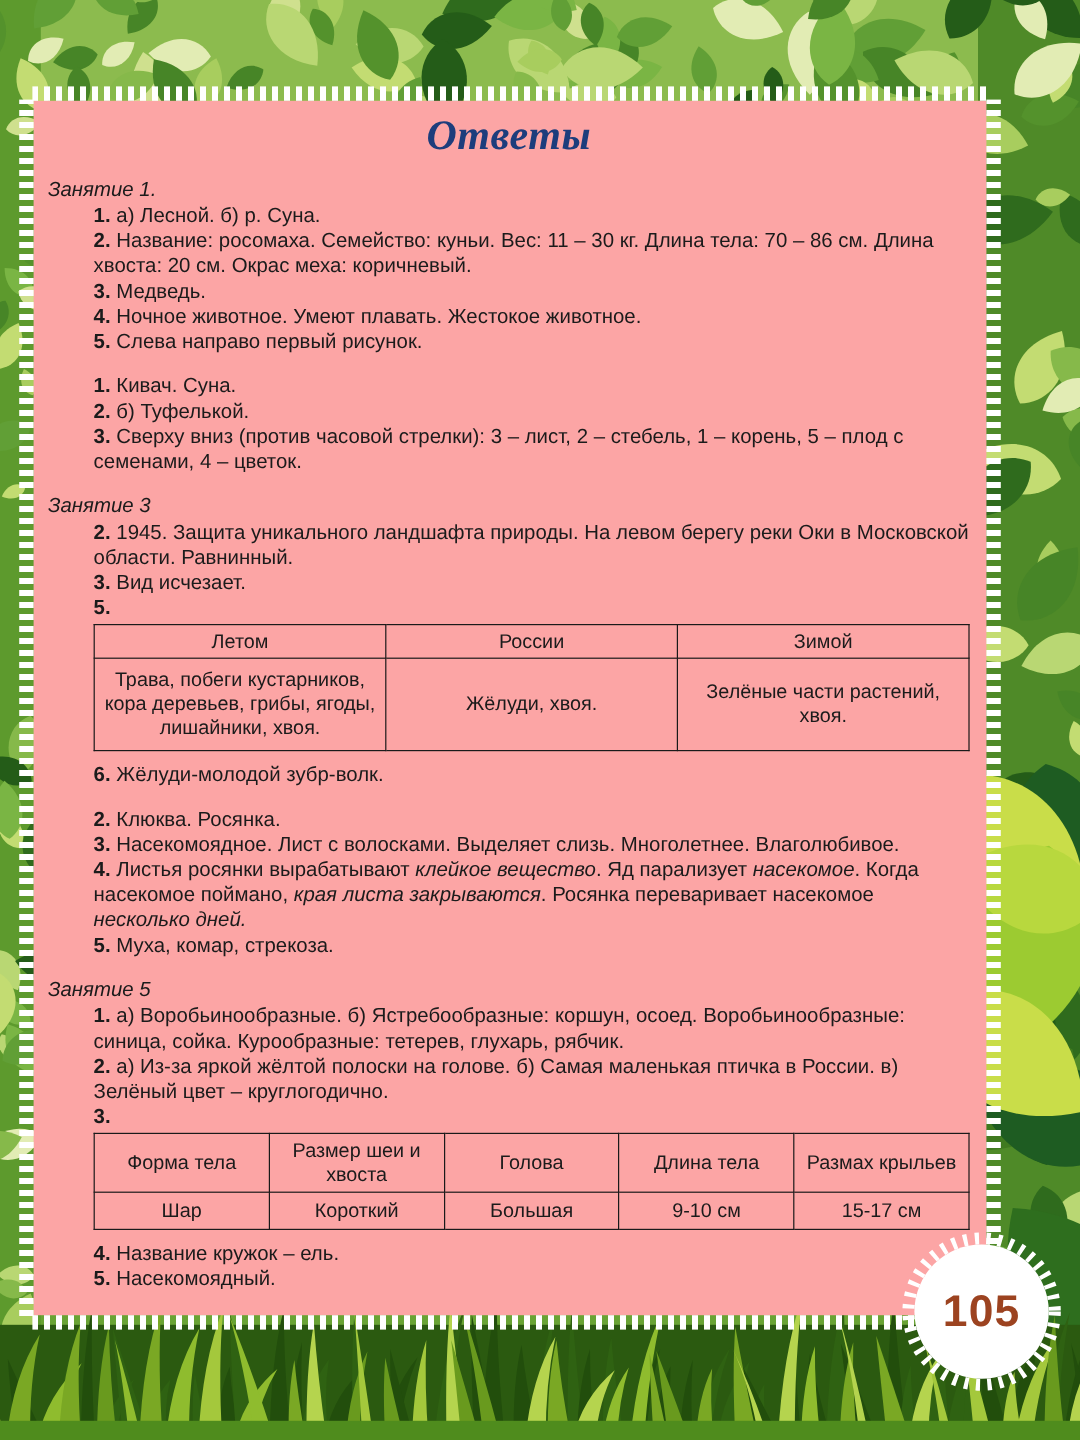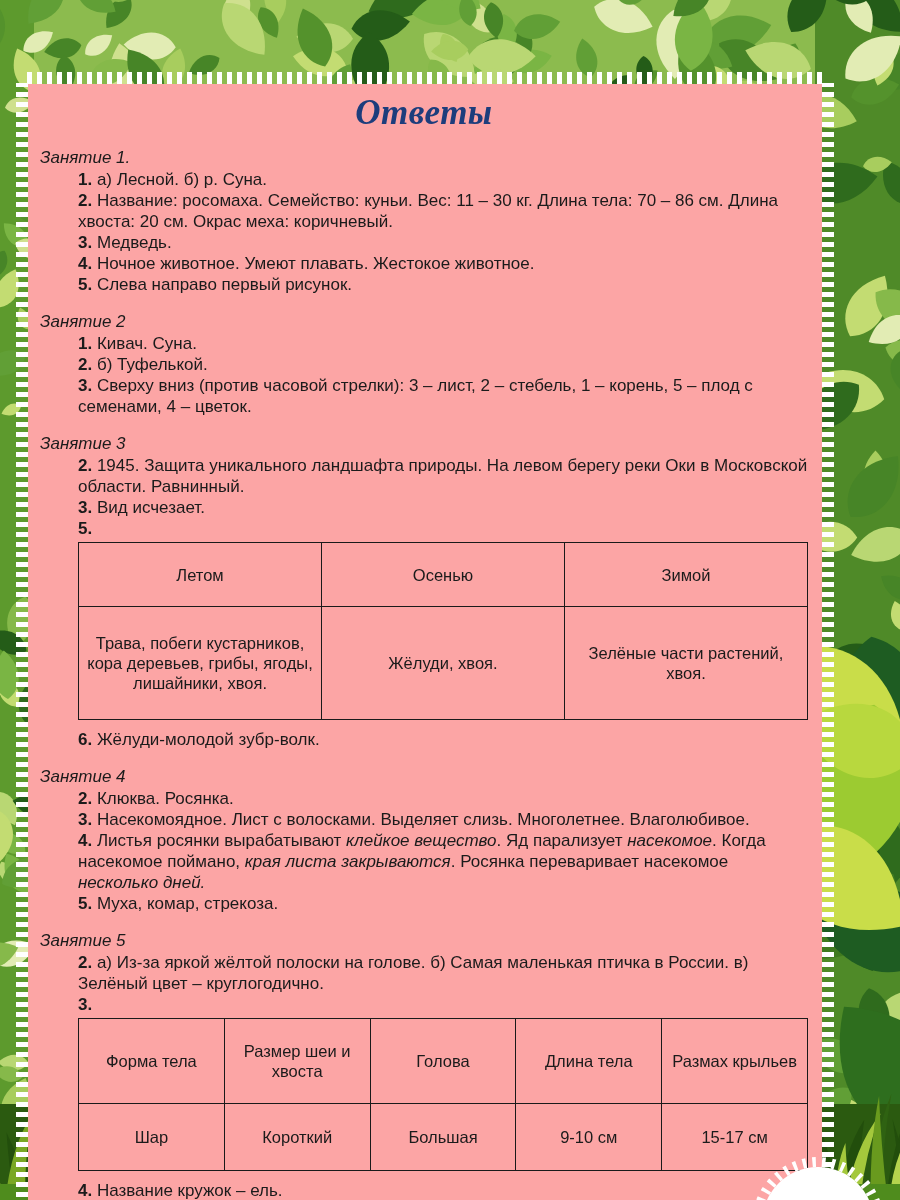--- a/index.html
+++ b/index.html
@@ -33,21 +33,21 @@
   .answer-item i{font-style:italic;}
 
   
   table.answers-table{
     border-collapse:collapse;table-layout:fixed;
     width:calc(100% - 38px);margin:3px 0 9px 38px;
     font-size:16.5px;line-height:20px;
   }
   table.answers-table th,table.answers-table td{
     border:1.5px solid #1a1a1a;font-weight:400;text-align:center;
-    vertical-align:middle;padding:20px 5px;
+    vertical-align:middle;padding:2px 5px;
   }
   table.answers-table th{height:23px;}
   table.t0 td{height:72px;}
   table.t1 th{height:44px;}
   table.t1 td{height:26px;}
 
   
   .badge{position:absolute;right:-71px;bottom:-72px;width:150px;height:150px;}
   .badge svg{position:absolute;inset:0;}
   .badge .num{
@@ -336,57 +336,56 @@
     <div id="sections-root">
         <section class="answer-section">
           <div class="section-heading">Занятие 1.</div>
           <div class="answer-item"><b class="num">1.</b><span> а) Лесной. б) р. Суна.</span></div>
           <div class="answer-item"><b class="num">2.</b><span> Название: росомаха. Семейство: куньи. Вес: 11 – 30 кг. Длина тела: 70 – 86 см. Длина хвоста: 20 см. Окрас меха: коричневый.</span></div>
           <div class="answer-item"><b class="num">3.</b><span> Медведь.</span></div>
           <div class="answer-item"><b class="num">4.</b><span> Ночное животное. Умеют плавать. Жестокое животное.</span></div>
           <div class="answer-item"><b class="num">5.</b><span> Слева направо первый рисунок.</span></div>
         </section>
         <section class="answer-section">
-          <div class="section-heading">Занятие 2</div>
           <div class="answer-item"><b class="num">1.</b><span> Кивач. Суна.</span></div>
           <div class="answer-item"><b class="num">2.</b><span> б) Туфелькой.</span></div>
           <div class="answer-item"><b class="num">3.</b><span> Сверху вниз (против часовой стрелки): 3 – лист, 2 – стебель, 1 – корень, 5 – плод с семенами, 4 – цветок.</span></div>
         </section>
         <section class="answer-section">
           <div class="section-heading">Занятие 3</div>
           <div class="answer-item"><b class="num">2.</b><span> 1945. Защита уникального ландшафта природы. На левом берегу реки Оки в Московской области. Равнинный.</span></div>
           <div class="answer-item"><b class="num">3.</b><span> Вид исчезает.</span></div>
           <div class="answer-item"><b class="num">5.</b></div>
           <table class="answers-table t0">
             <thead>
               <tr>
                 <th>Летом</th>
-                <th>Осенью</th>
+                <th>России</th>
                 <th>Зимой</th>
               </tr>
             </thead>
             <tbody>
               <tr>
                 <td>Трава, побеги кустарников, кора деревьев, грибы, ягоды, лишайники, хвоя.</td>
                 <td>Жёлуди, хвоя.</td>
                 <td>Зелёные части растений, хвоя.</td>
               </tr>
             </tbody>
           </table>
           <div class="answer-item"><b class="num">6.</b><span> Жёлуди-молодой зубр-волк.</span></div>
         </section>
         <section class="answer-section">
-          <div class="section-heading">Занятие 4</div>
           <div class="answer-item"><b class="num">2.</b><span> Клюква. Росянка.</span></div>
           <div class="answer-item"><b class="num">3.</b><span> Насекомоядное. Лист с волосками. Выделяет слизь. Многолетнее. Влаголюбивое.</span></div>
           <div class="answer-item"><b class="num">4.</b><span> Листья росянки вырабатывают </span><i>клейкое вещество</i><span>. Яд парализует </span><i>насекомое</i><span>. Когда насекомое поймано, </span><i>края листа закрываются</i><span>. Росянка переваривает насекомое </span><i>несколько дней.</i></div>
           <div class="answer-item"><b class="num">5.</b><span> Муха, комар, стрекоза.</span></div>
         </section>
         <section class="answer-section">
           <div class="section-heading">Занятие 5</div>
+          <div class="answer-item"><b class="num">1.</b><span> а) Воробьинообразные. б) Ястребообразные: коршун, осоед. Воробьинообразные: синица, сойка. Курообразные: тетерев, глухарь, рябчик.</span></div>
           <div class="answer-item"><b class="num">2.</b><span> а) Из-за яркой жёлтой полоски на голове. б) Самая маленькая птичка в России. в) Зелёный цвет – круглогодично.</span></div>
           <div class="answer-item"><b class="num">3.</b></div>
           <table class="answers-table t1">
             <thead>
               <tr>
                 <th>Форма тела</th>
                 <th>Размер шеи и хвоста</th>
                 <th>Голова</th>
                 <th>Длина тела</th>
                 <th>Размах крыльев</th>

